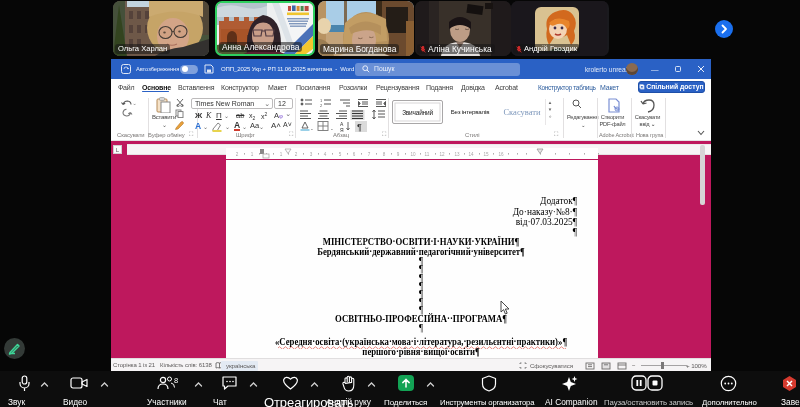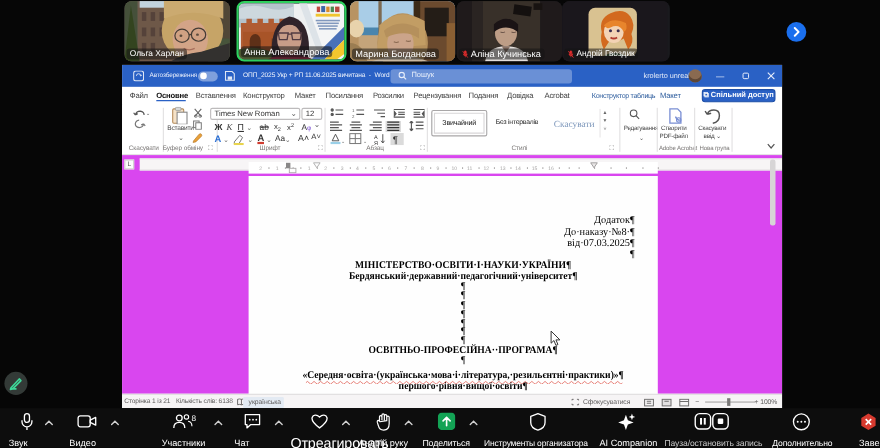--- a/index.html
+++ b/index.html
@@ -18,21 +18,21 @@
 
 #word { position:absolute; left:111px; top:59px; width:600px; height:312px; background:#fff; overflow:hidden; }
 #titlebar { position:absolute; left:0; top:0; width:600px; height:20px; background:#2a61c5; color:#fff; }
 #tabrow { position:absolute; left:0; top:20px; width:600px; height:16px; background:#ffffff; }
 .tab { position:absolute; top:3px; height:11px; line-height:11px; font-size:7px; letter-spacing:-0.2px; color:#404040; }
 .tabblue { color:#2f5e9e; }
 #ribbon { position:absolute; left:0; top:36px; width:600px; height:46px; background:#fff; border-bottom:1px solid #e4e2e3; }
 .gsep { position:absolute; top:3px; height:40px; width:1px; background:#e2e0e1; }
 .glab { position:absolute; top:37px; font-size:5.9px; letter-spacing:-0.1px; color:#7a7776; white-space:nowrap; }
 .ric { position:absolute; color:#4a4a4a; }
-#docarea { position:absolute; left:0; top:82px; width:600px; height:217px; background:#d946ef; }
+#docarea { position:absolute; left:0; top:82px; width:600px; height:217px; background:#be185d; }
 #ruler { position:absolute; left:16px; top:3px; width:624px; height:11px; background:#f7f5f6; border-top:1px solid #eceaea; border-bottom:1px solid #e4e2e3; }
 #page { position:absolute; left:115px; top:19px; width:372px; height:260px; background:#fefefe; }
 #statusbar { position:absolute; left:0; top:299px; width:600px; height:13px; background:#f6f4f5; border-top:1px solid #e0dedf; font-size:6.2px; letter-spacing:-0.1px; color:#5c5a5a; }
 .st { position:absolute; top:2px; line-height:9px; }
 
 
 #doctext { position:absolute; left:0px; top:0px; width:372px; height:198px; font-family:"Liberation Serif", serif; font-size:9.4px; color:#000; }
 .dl { position:absolute; width:372px; height:10.1px; line-height:10.1px; white-space:nowrap; }
 .ctr { text-align:center; padding-left:18px; transform:scaleX(0.93); transform-origin:195px 50%; }
 .rgt { text-align:right; padding-right:21px; }

